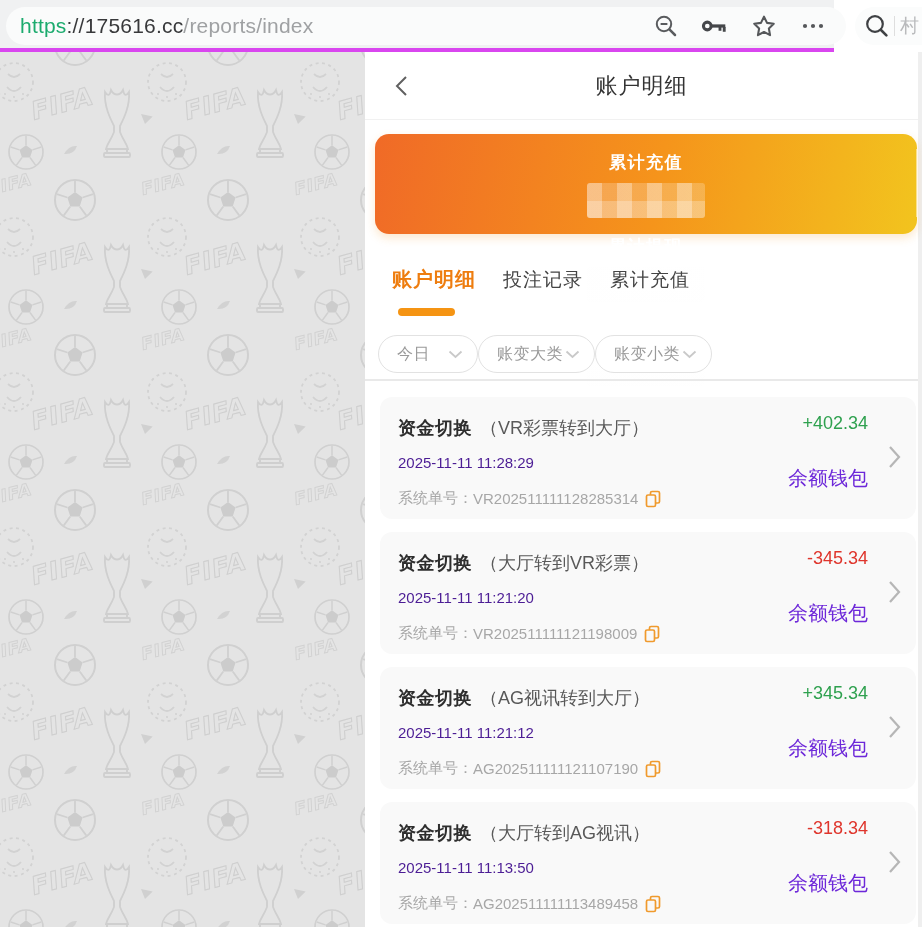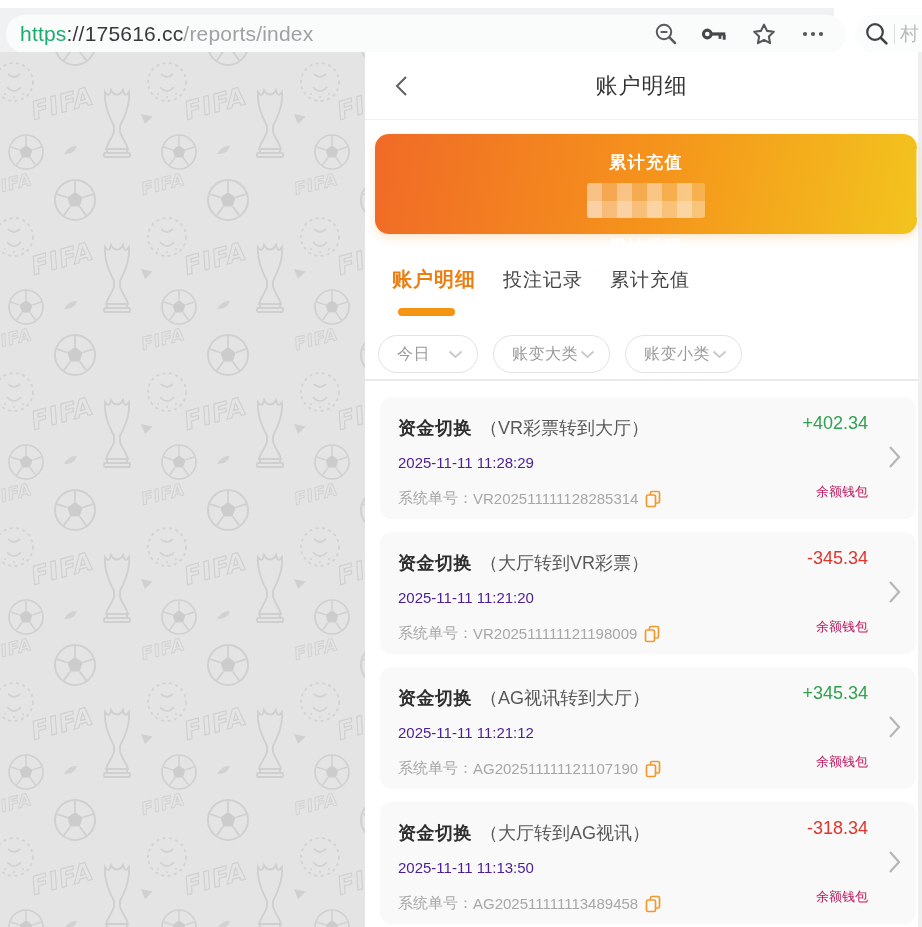--- a/index.html
+++ b/index.html
@@ -1,21 +1,21 @@
 <!DOCTYPE html>
 <html><head>
 <meta charset="utf-8">
 <style>
   html,body{margin:0;padding:0;background:#fff;}
   .stage{position:relative;width:922px;height:927px;overflow:hidden;background:#fff;
          font-family:"Liberation Sans","DejaVu Sans",sans-serif;}
 
   
-  .browser-bar{position:absolute;left:0;top:8px;width:834px;height:52px;background:#f0f1f2;
-               border-bottom:2px solid #d946ef;box-sizing:border-box;}
+  .browser-bar{position:absolute;left:0;top:0;width:834px;height:52px;background:#f0f1f2;
+               border-bottom:4px solid #d946ef;box-sizing:border-box;}
   .omnibox{position:absolute;left:6px;top:7px;width:840px;height:38px;background:#fafbfb;
            border-radius:19px;display:flex;align-items:center;}
   .url{margin-left:14px;font-size:21px;white-space:nowrap;letter-spacing:.2px;}
   .url-scheme{color:#1cab6e;}
   .url-dom{color:#38393b;}
   .url-path{color:#9fa1a3;}
   .browser-actions{position:absolute;right:20px;top:6px;height:26px;display:flex;align-items:center;gap:22px;}
   .bicon{width:27px;height:26px;display:flex;align-items:center;justify-content:center;cursor:pointer;}
   .search-box{position:absolute;left:855px;top:7px;width:86px;height:38px;background:#fbfcfc;
               border-radius:19px;display:flex;align-items:center;padding-left:9px;box-sizing:border-box;}
@@ -46,21 +46,21 @@
       repeating-linear-gradient(0deg,  rgba(255,255,255,.30) 0 17px, rgba(255,255,255,.08) 17px 35px);}
   .sum-sep{position:absolute;right:0;top:15px;width:1px;height:68px;background:rgba(255,255,255,.5);}
 
   
   .tabs{position:absolute;left:27px;top:214px;display:flex;gap:27px;align-items:flex-end;}
   .tab{font-size:19px;color:#454545;cursor:pointer;letter-spacing:1px;}
   .tab.active{color:#ee7d0f;font-weight:bold;font-size:20px;}
   .tab-underline{position:absolute;left:33px;top:256px;width:57px;height:8px;border-radius:4px;background:#f59413;}
 
   
-  .filters{position:absolute;left:13px;top:283px;display:flex;gap:15px;}
+  .filters{position:absolute;left:13px;top:283px;display:flex;}
   .pill{height:38px;border:1px solid #e2e2e2;border-radius:19px;background:#fff;display:flex;
         align-items:center;justify-content:space-between;box-sizing:border-box;
         padding:0 14px 0 18px;cursor:pointer;}
   .pill-sm{width:100px;}
   .pill-lg{width:117px;}
   .pill-label{font-size:16px;color:#9a9a9a;letter-spacing:.5px;}
   .filter-divider{position:absolute;left:0;top:327px;width:100%;height:2px;background:#e9e9e9;}
 
   
   .records{position:absolute;left:15px;top:345px;width:536px;}
@@ -68,21 +68,21 @@
           margin-bottom:13px;cursor:pointer;}
   .rc-titlerow{position:absolute;left:18px;top:19px;font-size:18px;display:flex;align-items:baseline;}
   .rc-title{color:#2e2e2e;font-weight:bold;letter-spacing:.5px;}
   .rc-sub{color:#595959;margin-left:8px;}
   .rc-date{position:absolute;left:18px;top:57px;font-size:15px;color:#4c1d95;}
   .rc-order{position:absolute;left:18px;top:92px;font-size:15px;color:#a7a7a7;display:flex;align-items:center;}
   .copy-btn{margin-left:7px;display:inline-flex;cursor:pointer;}
   .rc-amount{position:absolute;right:48px;top:16px;font-size:18px;}
   .rc-amount.pos{color:#2fa14f;}
   .rc-amount.neg{color:#df352c;}
-  .rc-wallet{position:absolute;right:48px;top:86px;font-size:13px;color:#be185d;}
+  .rc-wallet{position:absolute;right:48px;top:68px;font-size:20px;color:#6d28d9;}
   .rc-chevron{position:absolute;right:14px;top:47px;}
 </style>
 </head>
 <body>
 
 <div class="stage">
 
   <div class="browser-bar">
     <div class="omnibox">
       <div class="url"><span class="url-scheme">https</span><span class="url-dom">://</span><span class="url-dom">175616.cc</span><span class="url-path">/reports/index</span></div>

